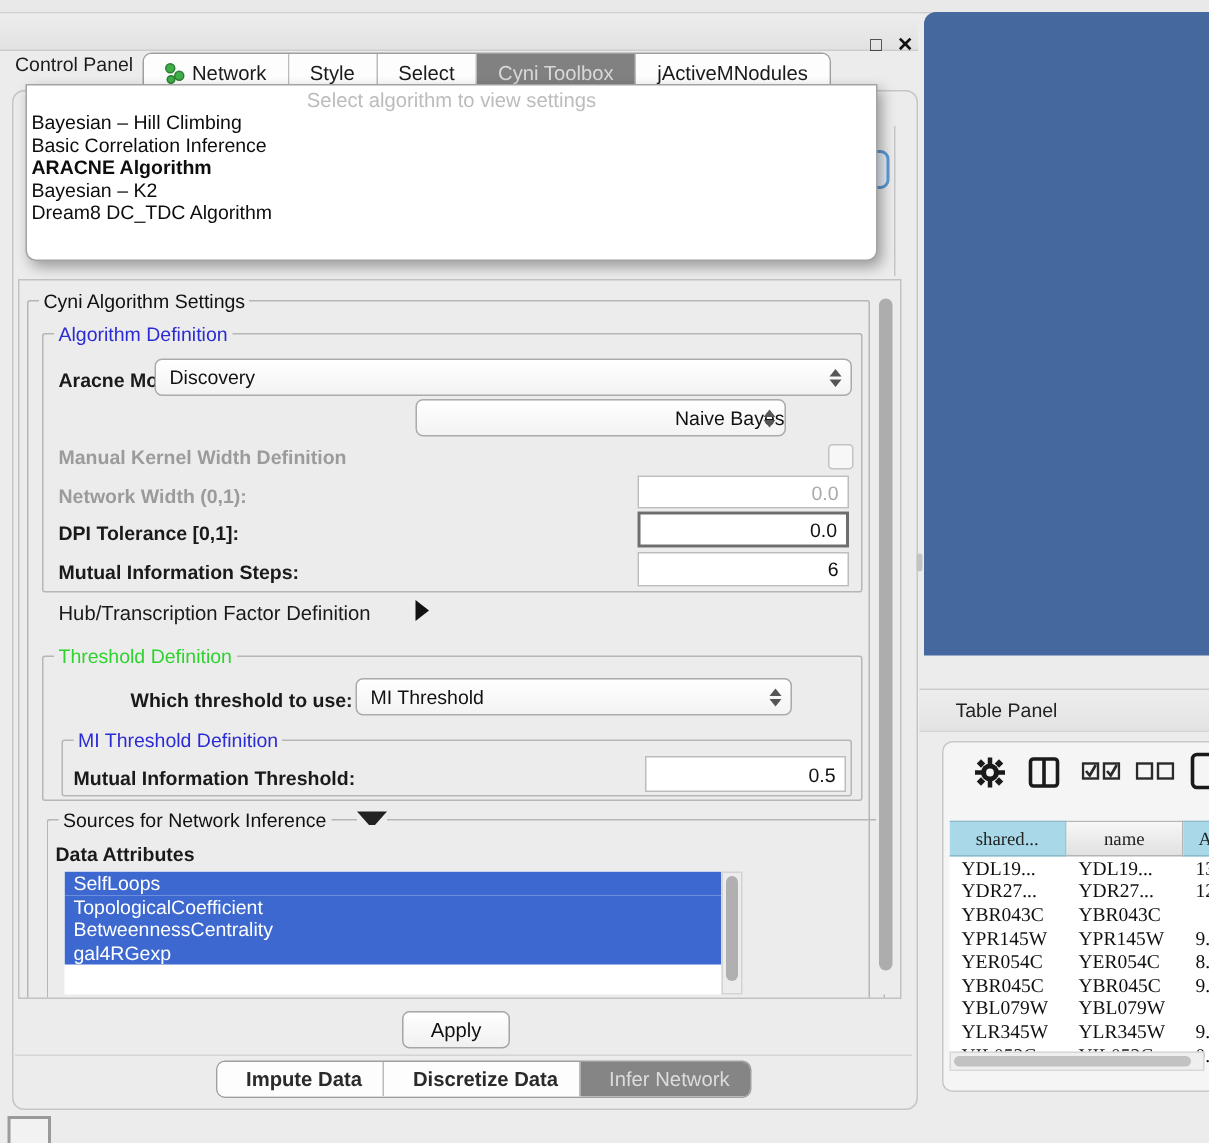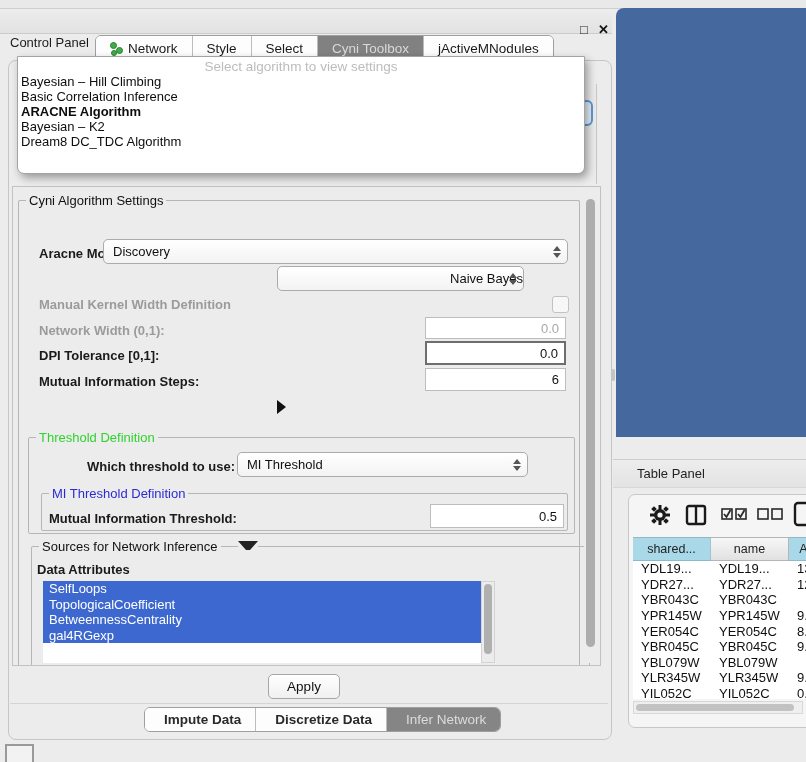--- a/index.html
+++ b/index.html
@@ -74,21 +74,21 @@
   #light-yellow{left:35px;background:radial-gradient(circle at 35% 30%,#fbd98c,#f2b04b 60%,#d99a31);border:1px solid #c9922f;box-sizing:border-box;}
   #light-green{left:54px;background:radial-gradient(circle at 35% 30%,#a9e08c,#5fc14d 60%,#3f9c33);border:1px solid #3d9431;box-sizing:border-box;}
   #net-canvas{left:627px;top:33px;width:179px;height:396px;background:#ffffff;overflow:hidden;}
   
   #grip{left:611px;top:369px;width:4px;height:12px;background:#c4c4c4;border-radius:2px;z-index:5;}
   
   #tp-titlebar{left:613px;top:459px;width:193px;height:27px;background:linear-gradient(#ededed,#e3e3e3);border-top:1px solid #cdcdcd;border-bottom:1px solid #d6d6d6;}
   #tp-title{left:24px;top:6px;font-size:13px;color:#222;position:absolute;}
   #tp-card{left:628px;top:494px;width:178px;height:232px;background:#f5f5f5;border:1px solid #c8c8c8;border-radius:7px 0 0 7px;overflow:hidden;}
   .tbi{position:absolute;top:9px;}
-  #tp-table{position:absolute;left:4px;top:42px;width:174px;height:162px;background:#ffffff;overflow:hidden;}
+  #tp-table{position:absolute;left:4px;top:52px;width:174px;height:162px;background:#ffffff;overflow:hidden;font-family:Liberation Serif, serif;}
   #table-header{display:flex;height:24px;}
   .hcell{font-size:12.5px;color:#222;display:flex;align-items:center;justify-content:center;border-right:1px solid #9fc3cf;box-sizing:border-box;flex:none;}
   .hcell.blue{background:#a9d9e8;border-top:1px solid #8fb9c8;border-bottom:1px solid #8fb9c8;}
   .hcell.gray{background:linear-gradient(#f7f7f7,#e1e1e1);border:1px solid #b5b5b5;border-left:none;}
   .trow{display:flex;height:15.6px;}
   .tcell{font-size:13px;color:#0f0f0f;flex:none;display:flex;align-items:center;padding-left:8px;box-sizing:border-box;white-space:nowrap;overflow:hidden;}
   #tp-hscroll{position:absolute;left:4px;top:206px;width:170px;height:13px;background:#efefef;border:1px solid #d8d8d8;box-sizing:border-box;}
   #tp-hthumb{position:absolute;left:2px;top:2px;width:158px;height:7px;background:#c2c2c2;border-radius:4px;}
   
   #mini-box{left:5px;top:744px;width:25px;height:18px;border:2px solid #9a9a9a;background:#f2f2f2;}
@@ -135,38 +135,42 @@
 
   <div id="behind-line" class="abs"></div>
   <div id="behind-combo" class="abs"></div>
 
   <div id="viewport" class="abs">
 
     <div class="group" style="left:5px;top:13px;width:560px;height:478px;border-bottom:none;">
       <span class="gtitle">Cyni Algorithm Settings</span>
     </div>
 
+    <div class="group" style="left:15px;top:35px;width:545px;height:171px;">
+      <span class="gtitle blue">Algorithm Definition</span>
+    </div>
     <span class="lbl" style="left:26px;top:59px;">Aracne Mode:</span>
     <div class="combo" style="left:90px;top:52px;width:465px;height:25px;">
       <span>Discovery</span>
       <span class="spin"></span>
     </div>
     <div class="combo" style="left:264px;top:79px;width:247px;height:25px;justify-content:flex-end;">
       <span>Naive Bayes</span>
       <span class="spin"></span>
     </div>
     <span class="lbl dis" style="left:26px;top:110px;">Manual Kernel Width Definition</span>
     <div class="checkbox" style="left:539px;top:109px;"></div>
     <span class="lbl dis" style="left:26px;top:136px;">Network Width (0,1):</span>
     <div class="field dis" style="left:412px;top:130px;width:141px;height:22px;">0.0</div>
     <span class="lbl" style="left:26px;top:161px;">DPI Tolerance [0,1]:</span>
     <div class="field hot" style="left:412px;top:154px;width:141px;height:24px;">0.0</div>
     <span class="lbl" style="left:26px;top:187px;">Mutual Information Steps:</span>
     <div class="field" style="left:412px;top:181px;width:141px;height:23px;">6</div>
 
+    <span class="lbl" style="left:26px;top:214px;font-weight:normal;font-size:13.5px;">Hub/Transcription Factor Definition</span>
     <span class="tri-right" style="left:264px;top:213px;"></span>
 
     <div class="group" style="left:15px;top:250px;width:545px;height:95px;">
       <span class="gtitle green">Threshold Definition</span>
     </div>
     <span class="lbl" style="left:74px;top:272px;">Which threshold to use:</span>
     <div class="combo" style="left:224px;top:265px;width:291px;height:25px;">
       <span>MI Threshold</span>
       <span class="spin"></span>
     </div>

